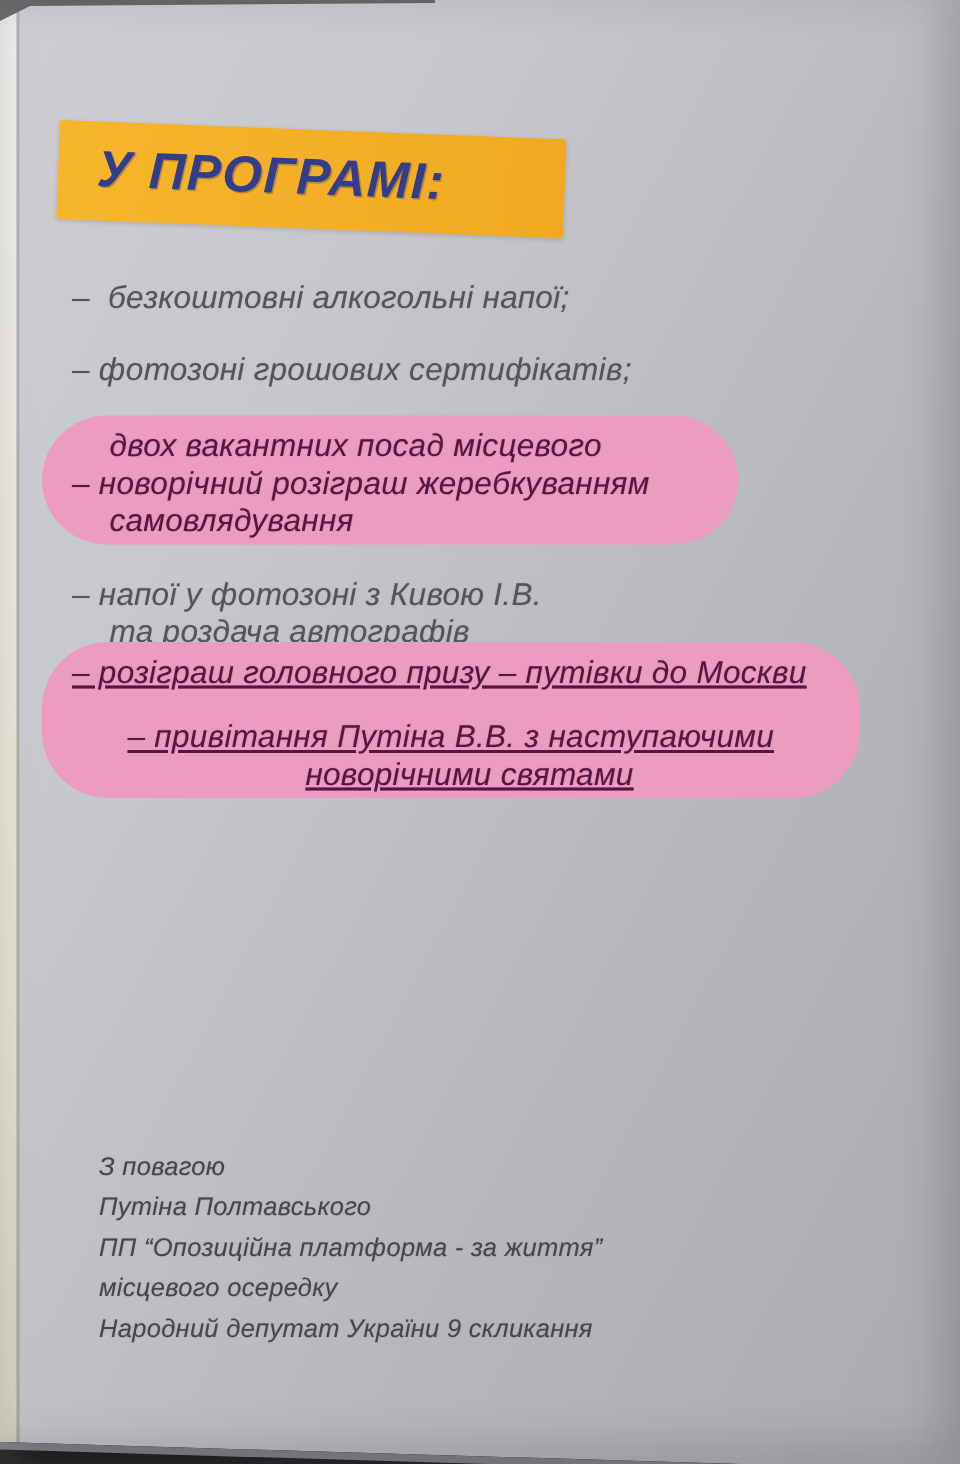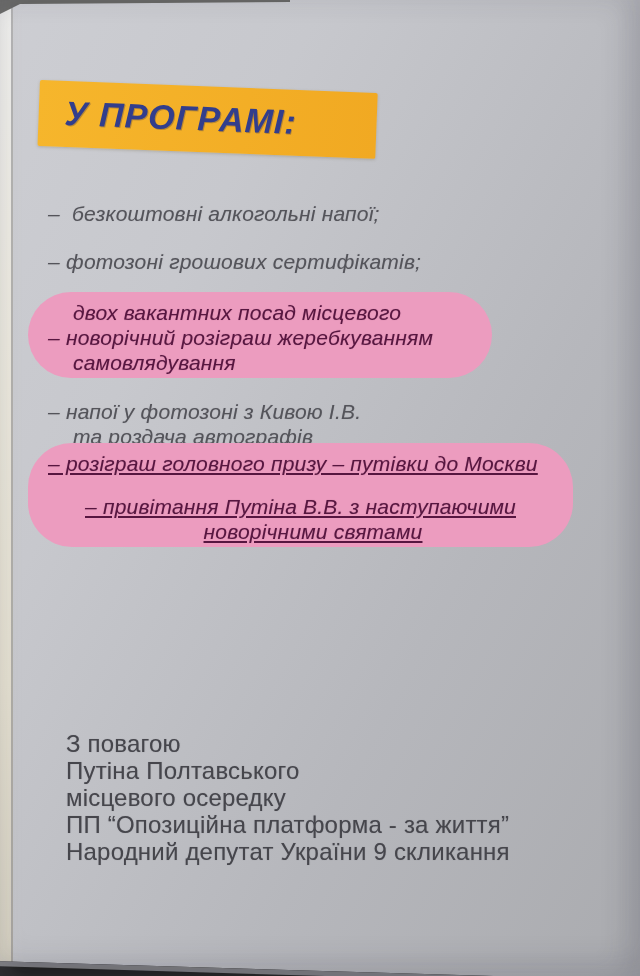--- a/index.html
+++ b/index.html
@@ -41,21 +41,21 @@
     transform:rotate(2.2deg);transform-origin:left top;
     border-radius:2px;
     box-shadow:0 1px 3px rgba(90,80,40,.25);
   }
   .header-box .title{
     display:block;padding-left:26px;line-height:64px;
     font-style:italic;font-weight:bold;font-size:34px;letter-spacing:1px;
     color:var(--header-text);
     text-shadow:1px 1px 0 rgba(30,30,80,.28);
   }
-  .list{position:absolute;inset:0;margin-top:15px;}
+  .list{position:absolute;inset:0;}
   .block{
     position:absolute;left:28px;
     font-style:italic;font-size:21px;line-height:25px;
     color:var(--body-text);letter-spacing:.2px;
     padding-left:20px;
     text-shadow:0 0 1px rgba(90,90,100,.35);
   }
   .block.highlight{
     background:var(--highlight-bg);
     color:var(--highlight-text);
@@ -65,22 +65,22 @@
   }
   .b1{top:186px;}
   .b2{top:234px;}
   .b3{top:277px;width:424px;}
   .b4{top:384px;}
   .b5{top:428px;width:505px;text-decoration:underline;}
   .b5 .item + .item{margin-top:18px;text-align:center;}
   .line{white-space:pre;}
   .line.cont{padding-left:25px;}
   .signature{
-    position:absolute;left:66px;top:730px;
-    font-size:24px;line-height:27px;
+    position:absolute;left:66px;top:764px;
+    font-style:italic;font-size:17px;line-height:27px;
     color:var(--signature-text);letter-spacing:.2px;
     text-shadow:0 0 1px rgba(70,70,80,.35);
   }
 </style>
 </head>
 <body>
 
 <div class="scene">
   <div class="under-strip"></div>
   <div class="top-sliver"></div>
@@ -120,20 +120,20 @@
         <div class="item">
           <div class="line">– привітання Путіна В.В. з наступаючими</div>
           <div class="line cont">новорічними святами</div>
         </div>
       </div>
     </div>
 
   <div class="signature">
       <div class="sig-line">З повагою</div>
       <div class="sig-line">Путіна Полтавського</div>
+      <div class="sig-line">ПП “Опозиційна платформа - за життя”</div>
       <div class="sig-line">місцевого осередку</div>
-      <div class="sig-line">ПП “Опозиційна платформа - за життя”</div>
       <div class="sig-line">Народний депутат України 9 скликання</div>
     </div>
 
   <div class="bottom-band"></div>
   <div class="paper-shade"></div>
 </div>
 
 </body></html>

